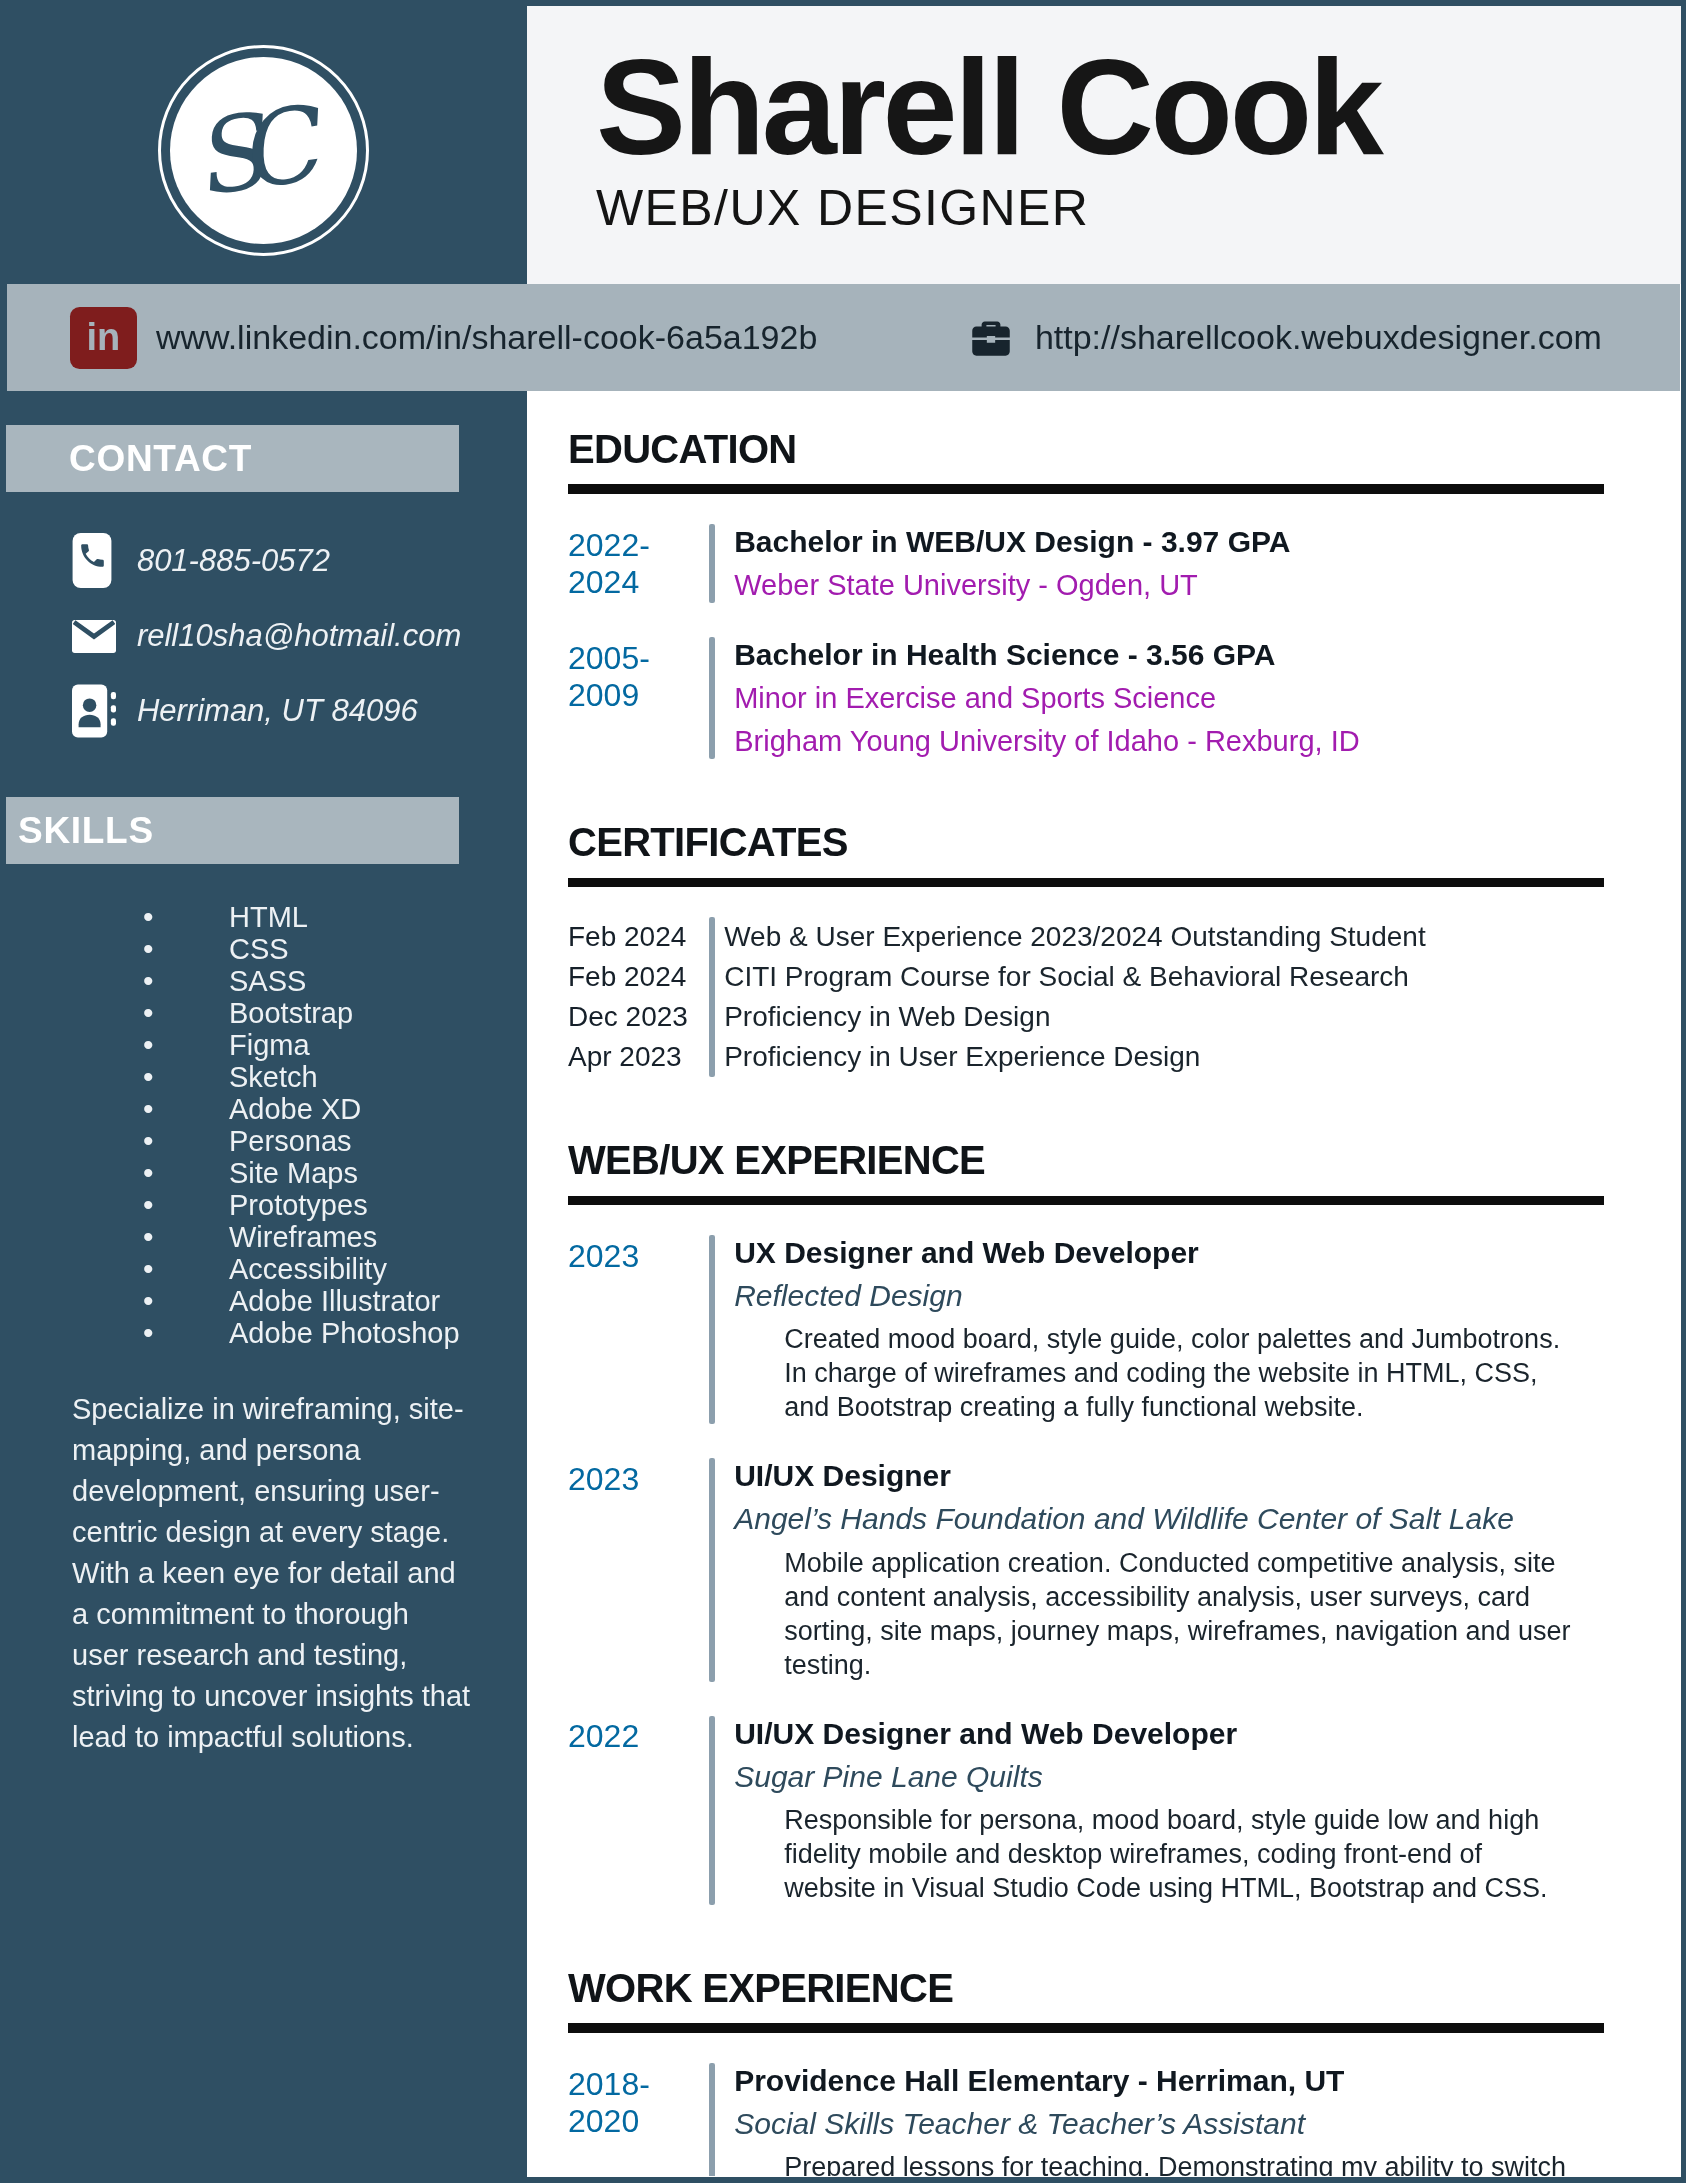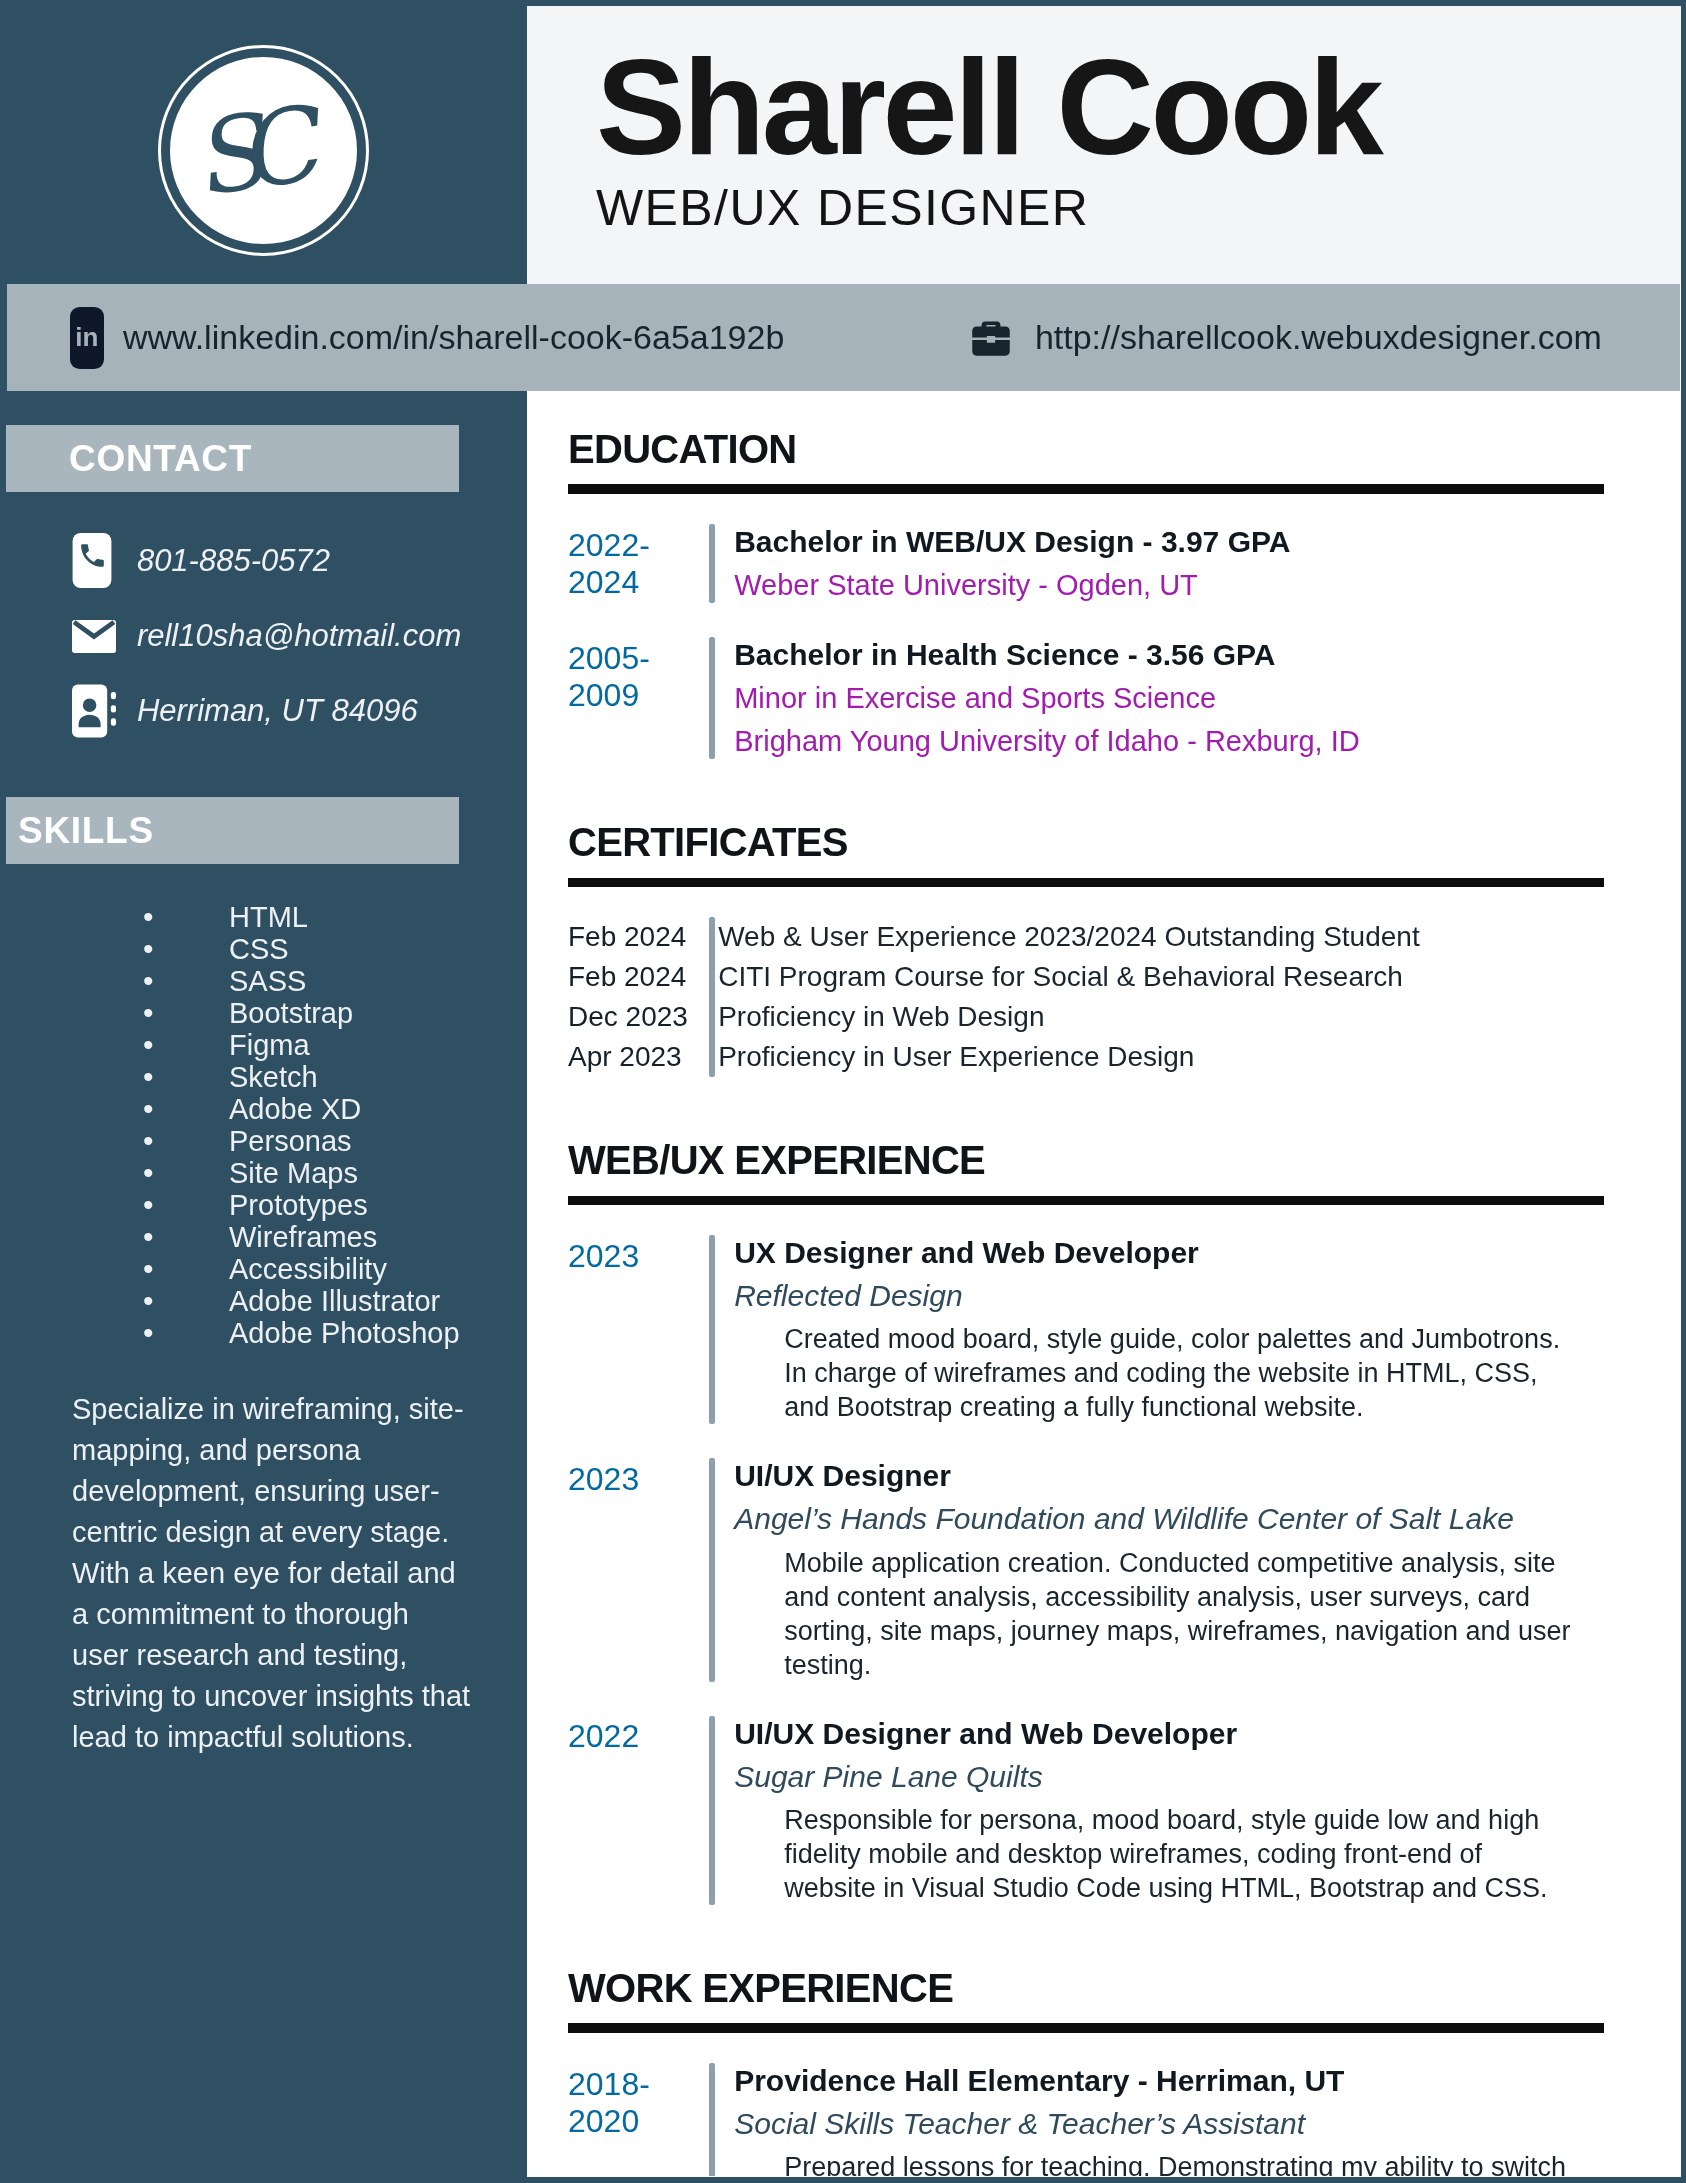--- a/index.html
+++ b/index.html
@@ -68,23 +68,23 @@
   
   .band {
     position:absolute; top:284px; left:6.9px; right:6.9px; height:107px;
     background:#A6B3BB; z-index:2;
     display:flex; align-items:center;
   }
   .band-item { display:flex; align-items:center; }
   .band-item.linkedin { margin-left:63px; }
   .band-item.website  { position:absolute; left:959px; }
   .band-text { font-size:34px; color:#17242D; margin-left:19px; }
-  .li-badge { width:34px; height:62px; background:#0f172a; border-radius:9.6px;
+  .li-badge { width:67px; height:62px; background:#7f1d1d; border-radius:9.6px;
     display:flex; align-items:center; justify-content:center;
-    color:#A6B3BB; font-weight:bold; font-size:26px; }
+    color:#A6B3BB; font-weight:bold; font-size:38px; }
 
   
   .main {
     position:absolute; left:527px; top:391px; right:0; bottom:6.9px;
     background:#ffffff; padding:36px 83px 0 41px; overflow:hidden;
   }
   .section { margin-top:61px; }
   .section:first-child { margin-top:0; }
   .section-heading { font-size:40px; font-weight:bold; color:#101418; letter-spacing:-0.7px; }
   .section-rule { height:9.6px; background:#0d0d0d; margin-top:12.4px; }
@@ -98,21 +98,21 @@
   .entry-title { font-size:30px; font-weight:bold; color:#101820; line-height:1.2; }
   .entry-line { font-size:29px; color:#a21caf; margin-top:8.3px; line-height:1.2; }
   .entry-subtitle { font-size:30px; font-style:italic; color:#2E4A5C; margin-top:6.9px; line-height:1.2; }
   .entry-body { font-size:27px; color:#1A242C; line-height:34px; margin-top:8.3px;
     padding-left:50px; max-width:840px; }
 
   
   .cert-grid { display:flex; margin-top:30px; }
   .cert-dates { width:141px; flex:none; }
   .cert-bar { width:6.2px; flex:none; background:#8C9FAD; border-radius:2.1px; }
-  .cert-texts { padding-left:3px; }
+  .cert-texts { padding-left:9px; }
   .cert-date, .cert-text { font-size:28px; color:#16202A; line-height:40px; white-space:nowrap; }
   .cert-text { color:#1A242C; }
 </style>
 </head>
 <body>
 
 <div class="page">
   <div class="page-border"></div>
 
   <aside class="sidebar">

